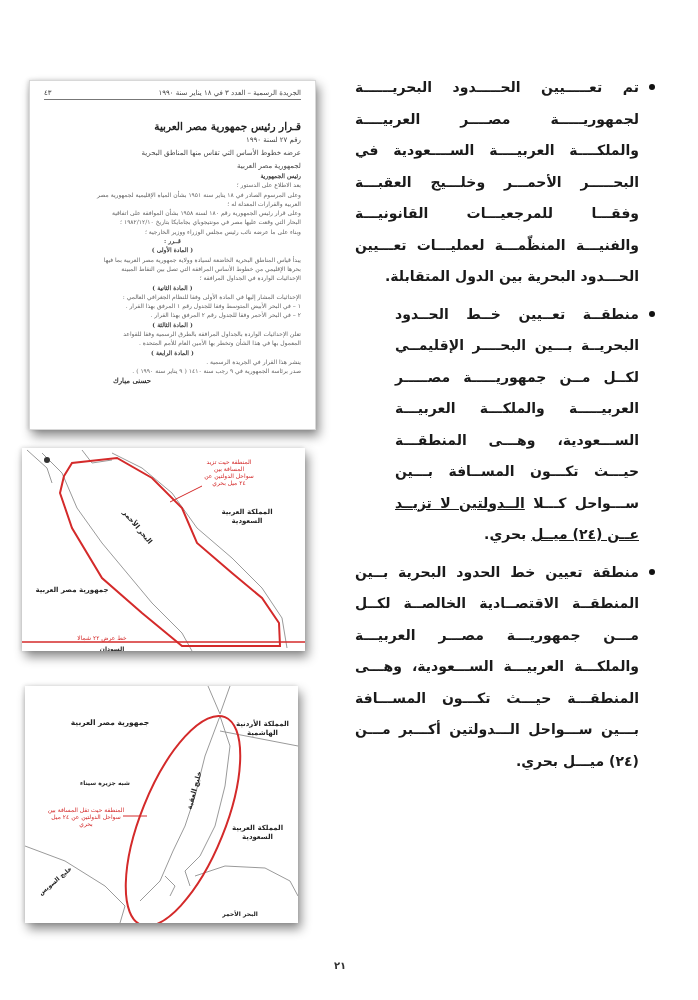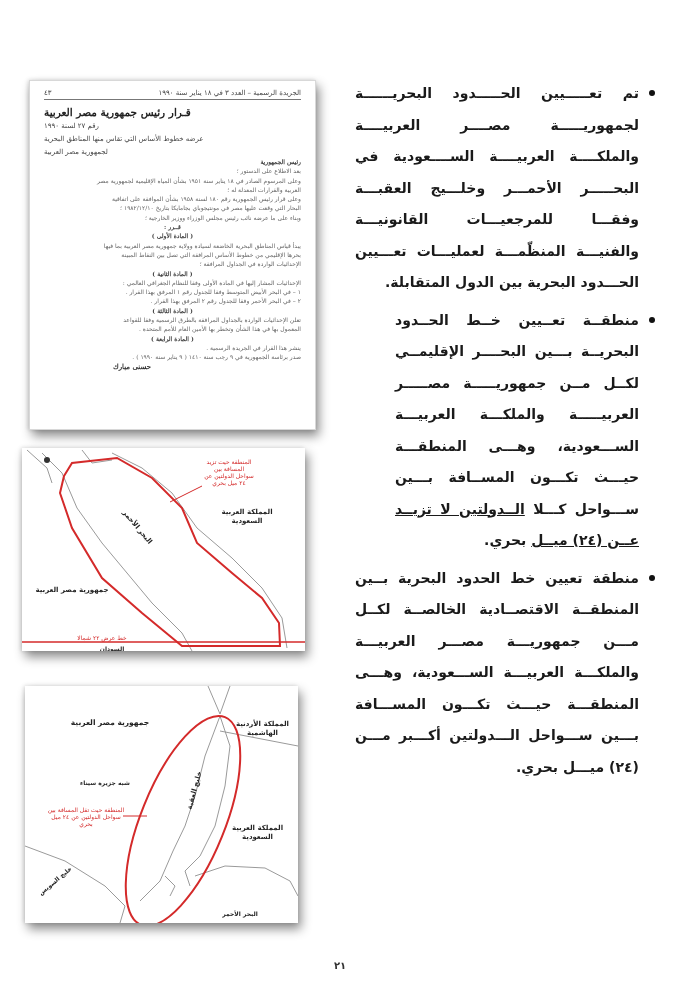--- a/index.html
+++ b/index.html
@@ -5,21 +5,21 @@
   html, body { margin: 0; padding: 0; }
   body {
     width: 698px; height: 1000px; background: #ffffff;
     position: relative; overflow: hidden;
     font-family: "DejaVu Sans", sans-serif; color: #1a1a1a;
   }
   .page { position: absolute; inset: 0; }
 
   
   .text-col {
-    position: absolute; left: 355px; top: 78px; width: 300px;
+    position: absolute; left: 355px; top: 72px; width: 300px;
     direction: rtl; text-align: justify;
   }
   .bullet {
     position: relative; padding-right: 16px; margin: 0 0 6px 0;
     font-size: 14px; font-weight: bold; line-height: 31.5px;
     text-align-last: right;
   }
   .bullet::before {
     content: ""; position: absolute; right: 0; top: 12px;
     width: 6px; height: 6px; border-radius: 50%; background: #111;
@@ -33,22 +33,22 @@
     position: absolute; background: #fff;
     box-shadow: 3px 6px 10px rgba(0,0,0,0.45), -1px 0 4px rgba(0,0,0,0.15);
     overflow: hidden;
   }
   #decree { left: 29px; top: 80px; width: 285px; height: 348px; border: 1px solid #d8d8d8; }
   #map1 { left: 22px; top: 448px; width: 283px; height: 203px; }
   #map2 { left: 25px; top: 686px; width: 273px; height: 237px; }
 
   .decree-inner { direction: rtl; padding: 8px 14px 0 14px; font-family: "DejaVu Serif", serif; color: #444; }
   .d-header { display: flex; justify-content: space-between; font-size: 7px; border-bottom: 1px solid #777; padding-bottom: 2px; }
-  .d-title { text-align: left; font-size: 10.5px; font-weight: bold; margin-top: 6px; color: #222; }
-  .d-sub { text-align: left; font-size: 7px; margin-top: 3px; line-height: 10px; }
+  .d-title { text-align: right; font-size: 10.5px; font-weight: bold; margin-top: 20px; color: #222; }
+  .d-sub { text-align: right; font-size: 7px; margin-top: 3px; line-height: 10px; }
   .d-line { font-size: 6px; line-height: 9.3px; color: #666; }
   .d-line.b { font-weight: bold; color: #444; }
   .d-line.c { text-align: center; }
   .d-sign { font-size: 7px; font-weight: bold; margin-right: 150px; color: #333; }
 
   .maplabel { position: absolute; font-size: 7px; color: #222; direction: rtl; text-align: center; line-height: 9px; font-weight: bold; }
   .maplabel.red { color: #d42a2a; font-size: 6px; line-height: 7px; font-weight: normal; }
 
   .page-number {
     position: absolute; left: 334px; top: 960px; font-size: 10px; color: #333;

